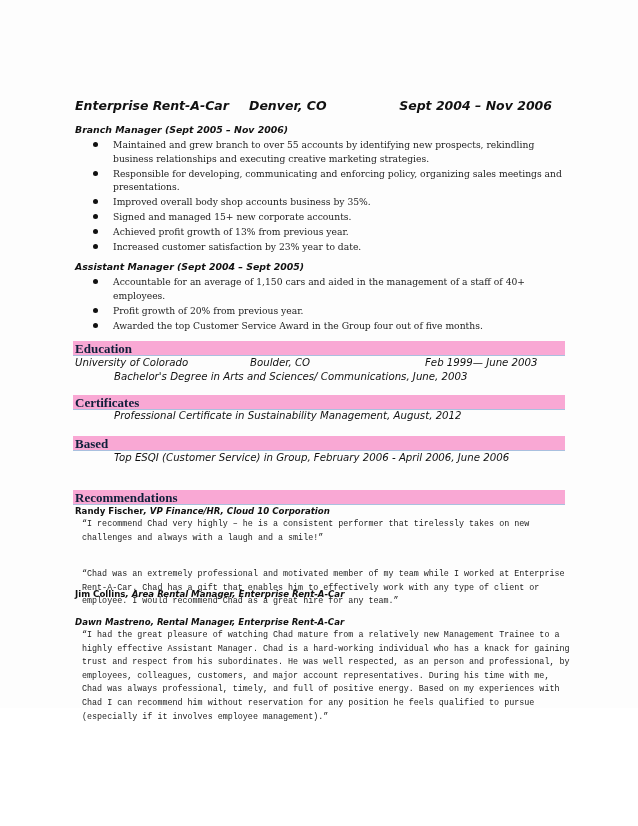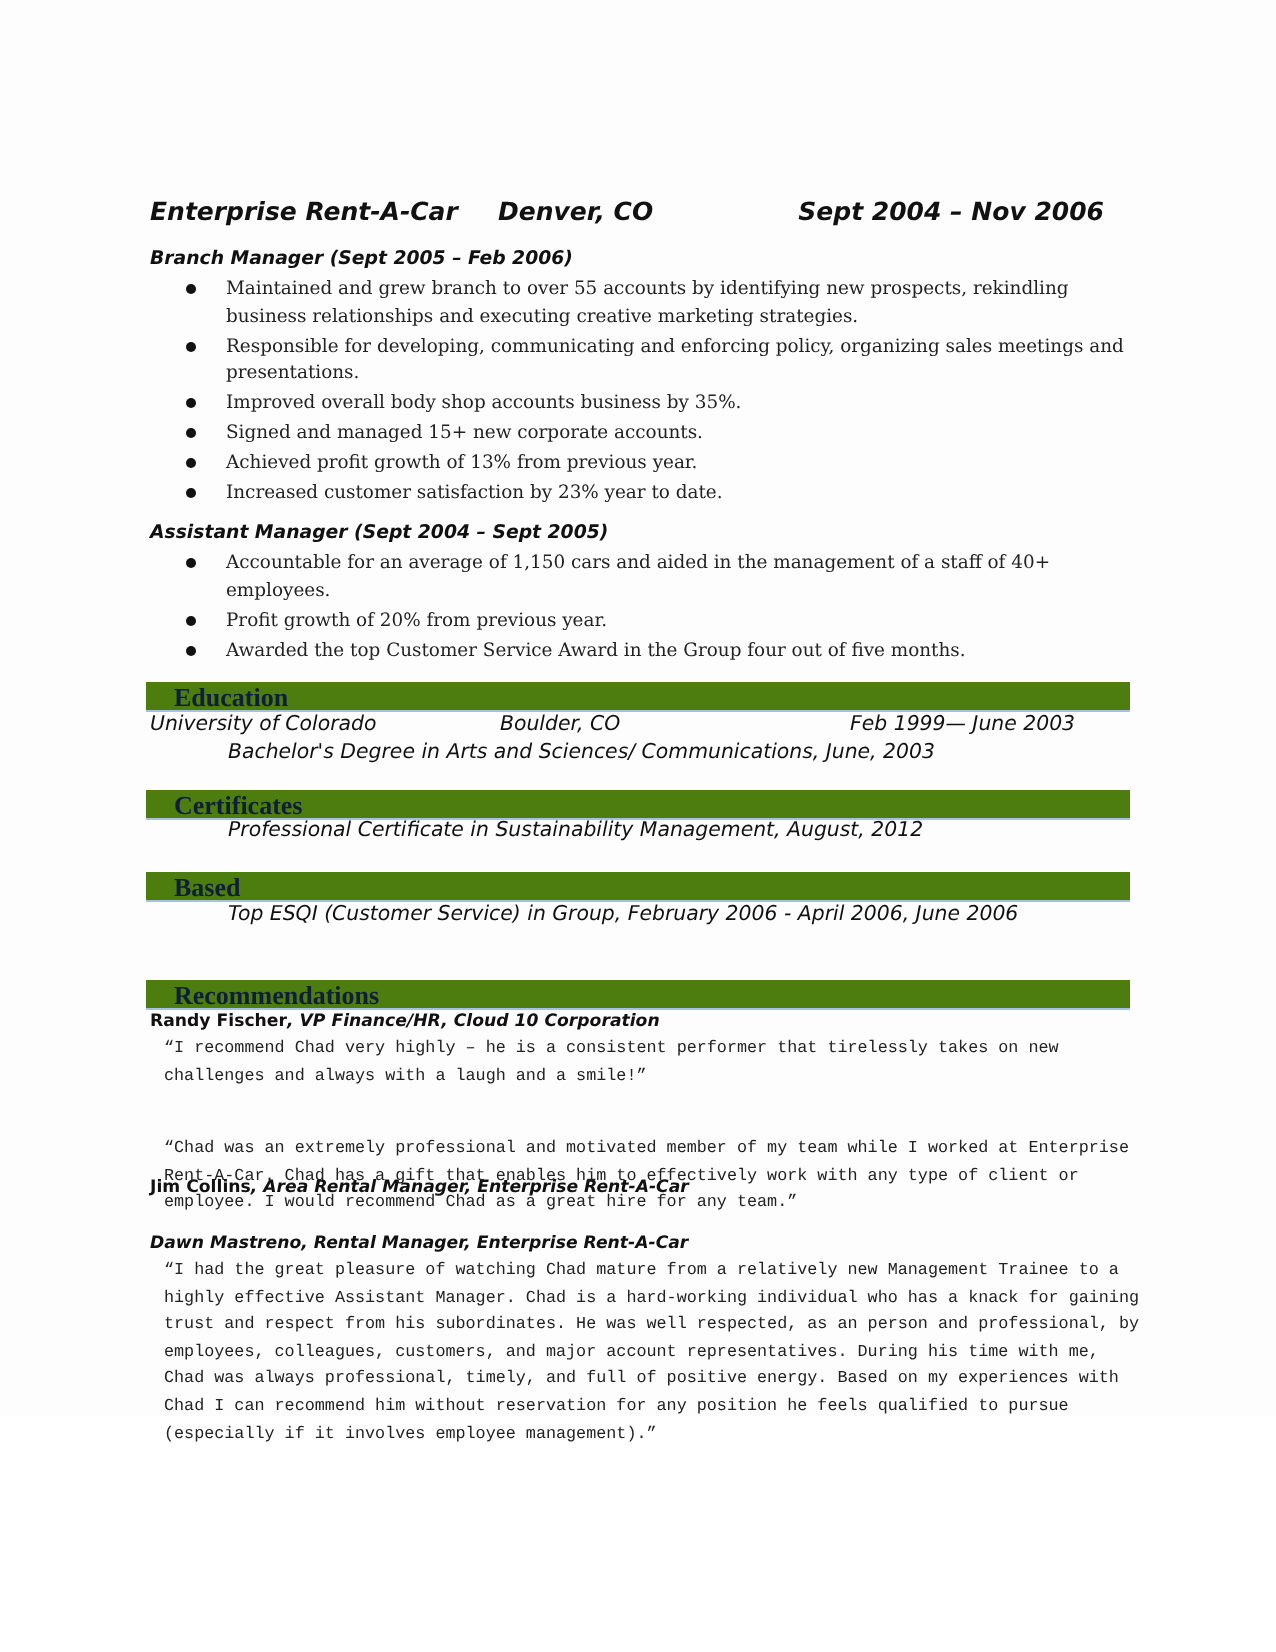--- a/index.html
+++ b/index.html
@@ -29,23 +29,23 @@
       position: absolute; left: 75px; width: 490px; margin: 0; padding: 0; list-style: none;
       font-family: "DejaVu Serif", serif; font-size: 9.2px; line-height: 13.5px; color: #222;
     }
     ul.bullets li { position: relative; padding-left: 38px; margin-bottom: 1.5px; }
     ul.bullets li .dot {
       position: absolute; left: 18px; top: 4px; width: 5px; height: 5px; border-radius: 50%; background: #111;
     }
 
     .section-band {
       position: absolute; left: 73px; width: 492px; height: 15px;
-      background: #4d7c0f; border-bottom: 1px solid #a9c0df;
+      background: #f9a8d4; border-bottom: 1px solid #a9c0df;
       font-family: "Liberation Serif", "DejaVu Serif", serif; font-weight: bold; font-size: 13px;
-      line-height: 15px; padding-left: 14px; box-sizing: border-box; color: #0f1f3a;
+      line-height: 15px; padding-left: 2px; box-sizing: border-box; color: #0f1f3a;
     }
     .ital {
       position: absolute; font-family: "DejaVu Sans", sans-serif; font-style: italic;
       font-size: 10.2px; white-space: nowrap; color: #111;
     }
     .rec-name {
       position: absolute; left: 75px; font-family: "DejaVu Sans", sans-serif;
       font-size: 8.6px; font-weight: bold; white-space: nowrap; color: #111;
     }
     .rec-name .role { font-style: italic; }
@@ -58,21 +58,21 @@
 <body>
 
 <div class="page">
 
   <div class="job-header">
     <span class="job-company">Enterprise Rent-A-Car</span>
     <span class="job-location">Denver, CO</span>
     <span class="job-dates">Sept 2004 – Nov 2006</span>
   </div>
 
-  <div class="role-title" style="top:124px;">Branch Manager (Sept 2005 – Feb 2006)</div>
+  <div class="role-title" style="top:124px;">Branch Manager (Sept 2005 – Nov 2006)</div>
   <ul class="bullets" style="top:138px;">
     <li><span class="dot"></span><span>Maintained and grew branch to over 55 accounts by identifying new prospects, rekindling business relationships and executing creative marketing strategies.</span></li>
     <li><span class="dot"></span><span>Responsible for developing, communicating and enforcing policy, organizing sales meetings and presentations.</span></li>
     <li><span class="dot"></span><span>Improved overall body shop accounts business by 35%.</span></li>
     <li><span class="dot"></span><span>Signed and managed 15+ new corporate accounts.</span></li>
     <li><span class="dot"></span><span>Achieved profit growth of 13% from previous year.</span></li>
     <li><span class="dot"></span><span>Increased customer satisfaction by 23% year to date.</span></li>
   </ul>
 
   <div class="role-title" style="top:261px;">Assistant Manager (Sept 2004 – Sept 2005)</div>

